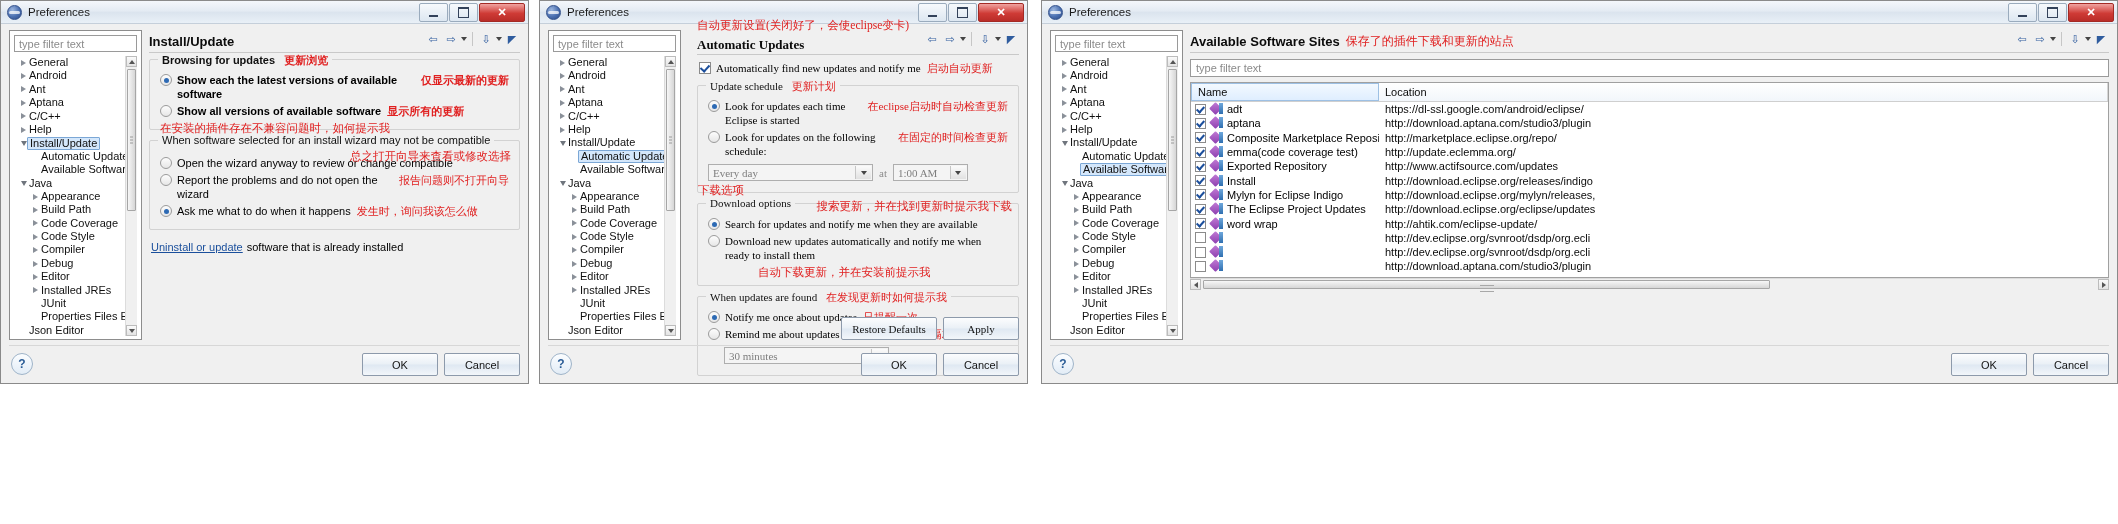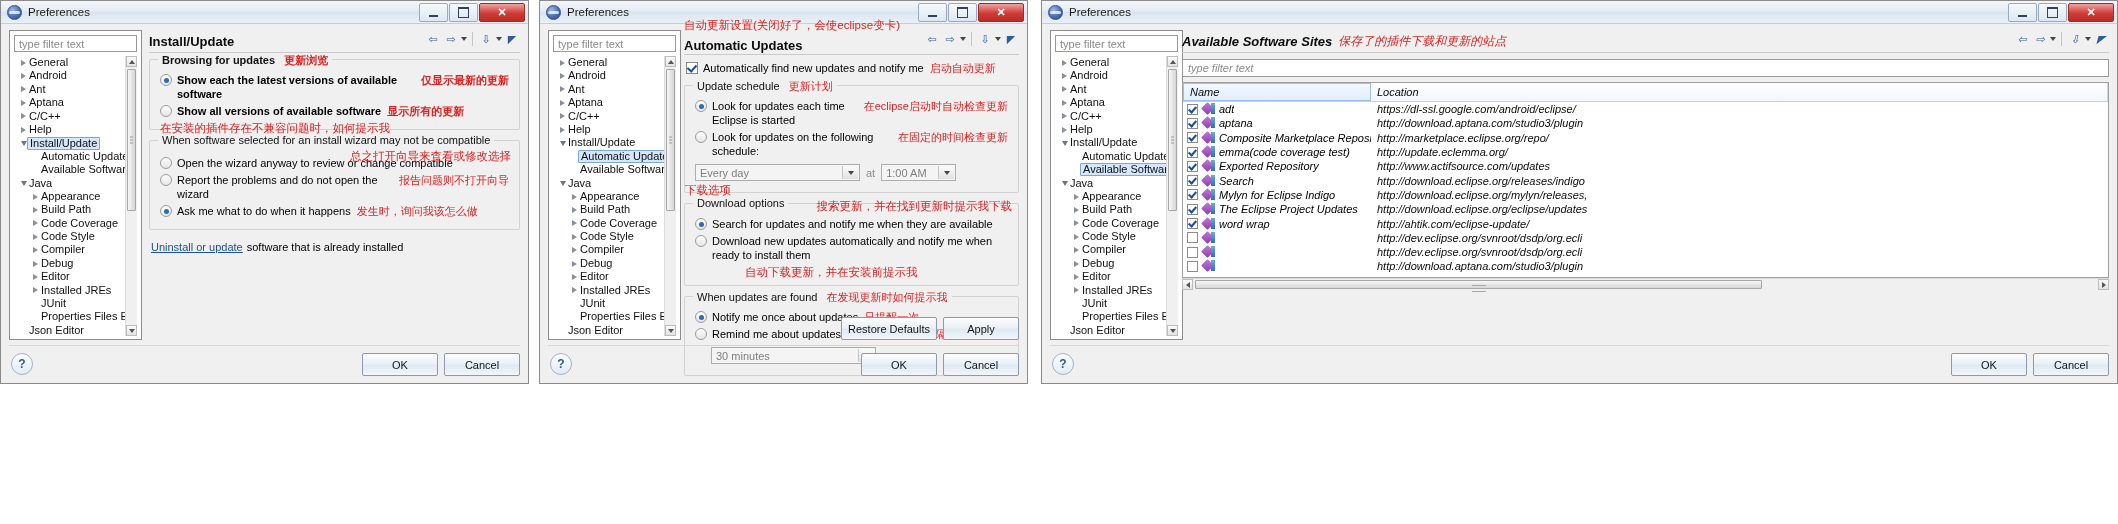--- a/index.html
+++ b/index.html
@@ -128,22 +128,22 @@
     width:0;height:0;border-left:3.5px solid transparent;border-right:3.5px solid transparent;
     border-bottom:4px solid #555;display:block;
   }
   .vscroll .arrw.bot i{border-bottom:0;border-top:4px solid #555;}
 
   
   .right-pane{
     position:absolute;top:6px;bottom:44px;right:8px;
   }
   #win1 .right-pane{left:148px;}
-  #win2 .right-pane{left:144px;}
-  #win3 .right-pane{left:140px;font-style:italic;}
+  #win2 .right-pane{left:157px;font-family:Liberation Serif, serif;}
+  #win3 .right-pane{left:148px;}
 
   .rp-header{
     display:flex;align-items:center;position:relative;height:22px;
     border-bottom:1px solid #c9c9c9;margin-bottom:6px;
   }
   .rp-title{font-size:13px;font-weight:bold;color:#0b0b0b;}
   .rp-toolbar{position:absolute;right:0;top:1px;display:flex;align-items:center;gap:2px;}
   .tb-ico{
     width:16px;height:16px;display:flex;align-items:center;justify-content:center;
     color:#2f5c9e;font-size:11px;
@@ -995,21 +995,21 @@
                 <span class="cb-s on"></span>
                 <span class="site-ico"></span>
                 <span style="white-space: nowrap; overflow: hidden;">Exported Repository</span>
               </div>
               <div class="td1">http://www.actifsource.com/updates</div>
             </div>
             <div class="trow">
               <div class="td0">
                 <span class="cb-s on"></span>
                 <span class="site-ico"></span>
-                <span style="white-space: nowrap; overflow: hidden;">Search</span>
+                <span style="white-space: nowrap; overflow: hidden;">Install</span>
               </div>
               <div class="td1">http://download.eclipse.org/releases/indigo</div>
             </div>
             <div class="trow">
               <div class="td0">
                 <span class="cb-s on"></span>
                 <span class="site-ico"></span>
                 <span style="white-space: nowrap; overflow: hidden;">Mylyn for Eclipse Indigo</span>
               </div>
               <div class="td1">http://download.eclipse.org/mylyn/releases,</div>

